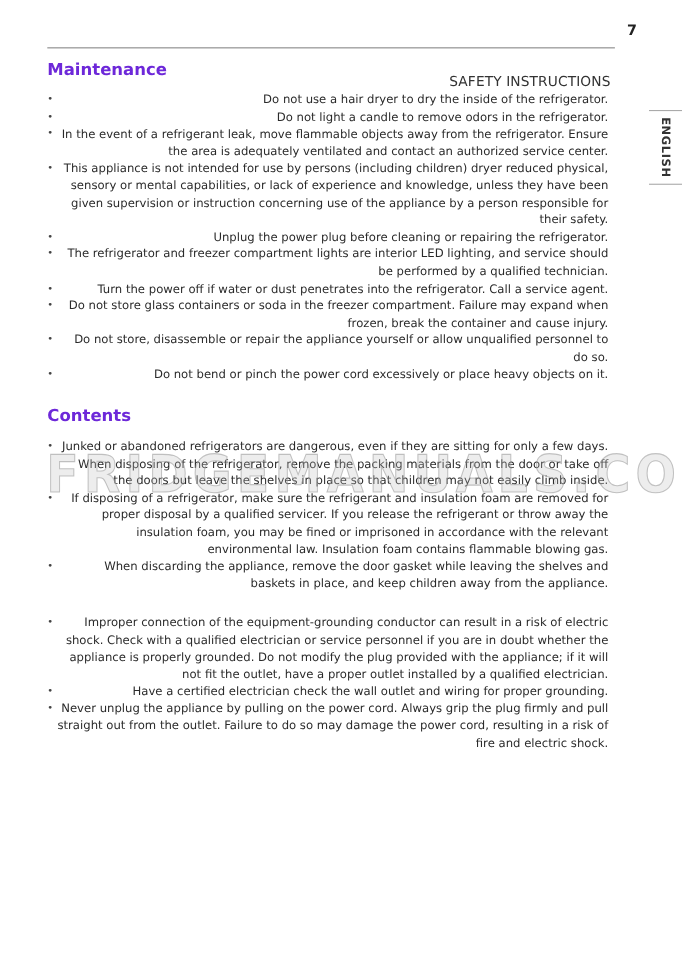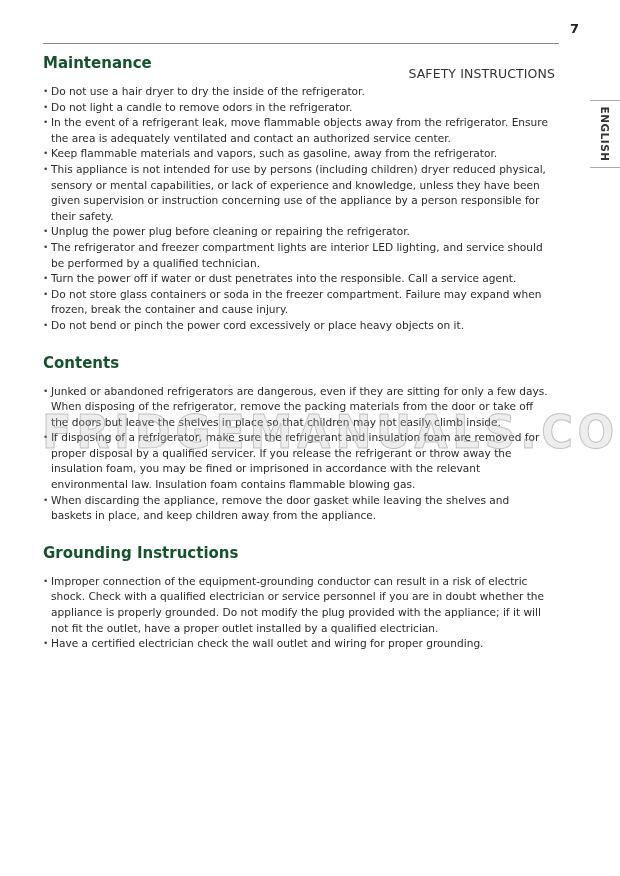--- a/index.html
+++ b/index.html
@@ -22,26 +22,26 @@
       position: absolute; right: 0; top: 100px; width: 30px; height: 66px;
       border-top: 1px solid #aaa; border-bottom: 1px solid #aaa;
     }
     .lang-tab span {
       position: absolute; left: 50%; top: 50%;
       transform: translate(-50%, -50%) rotate(90deg);
       font-size: 10.5px; font-weight: bold; letter-spacing: 0.5px; color: #333; white-space: nowrap;
     }
     .content { position: absolute; left: 43px; top: 54px; width: 510px; }
     h2 {
-      font-size: 15px; font-weight: bold; margin: 0 0 12px 0; color: #14532d;
+      font-size: 15px; font-weight: bold; margin: 0 0 12px 0; color: #6d28d9;
     }
     ul { list-style: none; margin: 0; padding: 0; }
     li {
       position: relative; padding-left: 8px;
-      font-size: 10.6px; line-height: 15.6px; color: #2a2a2a;
+      font-size: 10.6px; line-height: 15.6px; color: #2a2a2a; text-align: right;
     }
     li::before {
       content: "•"; position: absolute; left: 0; top: 0; font-size: 9px; color: #444;
     }
     .section { margin-bottom: 20px; }
     .section.disposal { margin-top: 0; }
     .watermark {
       position: absolute; left: 42px; top: 404px; width: 530px;
       font-family: "DejaVu Sans", sans-serif; font-weight: bold;
       font-size: 47px; letter-spacing: 5px; line-height: 56px;
@@ -62,42 +62,42 @@
 </div>
 
 <div class="content">
 
   <div class="section">
     <h2>Maintenance</h2>
     <ul>
       <li>Do not use a hair dryer to dry the inside of the refrigerator.</li>
       <li>Do not light a candle to remove odors in the refrigerator.</li>
       <li>In the event of a refrigerant leak, move flammable objects away from the refrigerator. Ensure the area is adequately ventilated and contact an authorized service center.</li>
-      <li>Keep flammable materials and vapors, such as gasoline, away from the refrigerator.</li>
       <li>This appliance is not intended for use by persons (including children) dryer reduced physical, sensory or mental capabilities, or lack of experience and knowledge, unless they have been given supervision or instruction concerning use of the appliance by a person responsible for their safety.</li>
       <li>Unplug the power plug before cleaning or repairing the refrigerator.</li>
       <li>The refrigerator and freezer compartment lights are interior LED lighting, and service should be performed by a qualified technician.</li>
-      <li>Turn the power off if water or dust penetrates into the responsible. Call a service agent.</li>
+      <li>Turn the power off if water or dust penetrates into the refrigerator. Call a service agent.</li>
       <li>Do not store glass containers or soda in the freezer compartment. Failure may expand when frozen, break the container and cause injury.</li>
+      <li>Do not store, disassemble or repair the appliance yourself or allow unqualified personnel to do so.</li>
       <li>Do  not bend or pinch the power cord excessively or place heavy objects on it.</li>
     </ul>
   </div>
 
   <div class="section disposal">
     <h2>Contents</h2>
     <ul>
       <li>Junked or abandoned refrigerators are dangerous, even if they are sitting for only a few days. When disposing of the refrigerator, remove the packing materials from the door or take off the doors but leave the shelves in place so that children may not easily climb inside.</li>
       <li>If disposing of a refrigerator, make sure the refrigerant and insulation foam are removed for proper disposal by a qualified servicer. If you release the refrigerant or throw away the insulation foam, you may be fined or imprisoned in accordance with the relevant environmental law. Insulation foam contains flammable blowing gas.</li>
       <li>When discarding the appliance, remove the door gasket while leaving the shelves and baskets in place, and keep children away from the appliance.</li>
     </ul>
   </div>
 
   <div class="section">
-    <h2>Grounding Instructions</h2>
     <ul>
       <li>Improper connection of the equipment-grounding conductor can result in a risk of electric shock. Check with a qualified electrician or service personnel if you are in doubt whether the appliance is properly grounded. Do not modify the plug provided with the appliance; if it will not fit the outlet, have a proper outlet installed by a qualified electrician.</li>
       <li>Have a certified electrician check the wall outlet and wiring for proper grounding.</li>
+      <li>Never unplug the appliance by pulling on the power cord. Always grip the plug firmly and pull straight out from the outlet. Failure to do so may damage the power cord, resulting in a risk of fire and electric shock.</li>
     </ul>
   </div>
 
 </div>
 
 <div class="watermark">FRIDGEMANUALS.COM</div>
 
 </body></html>

